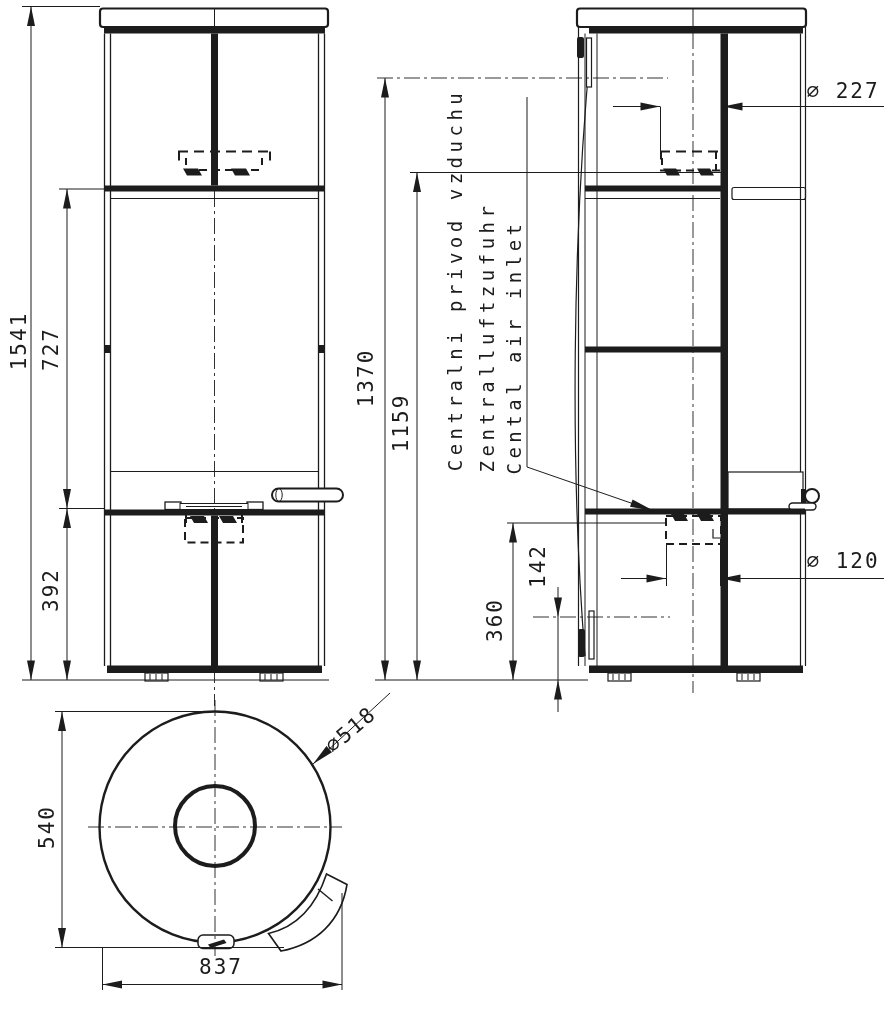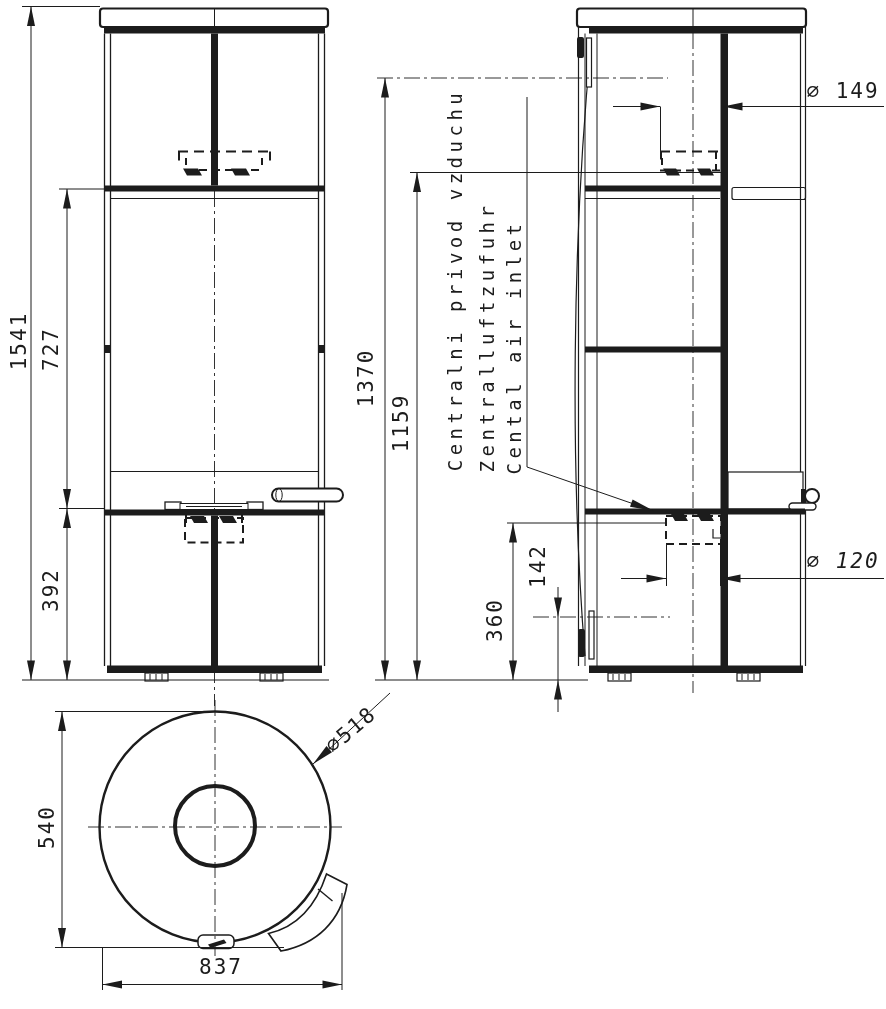--- a/index.html
+++ b/index.html
@@ -197,22 +197,22 @@
     <polygon points="654,511 630,506.7 632.6,499.5"></polygon>
     <polygon points="313,764 332,752.3 326.5,746"></polygon>
   </g>
 </svg>
 
 <div class="lbl v" style="left:19px;top:341px;">1541</div>
 <div class="lbl v" style="left:51px;top:349px;">727</div>
 <div class="lbl v" style="left:51px;top:590px;">392</div>
 <div class="lbl v" style="left:366px;top:378px;">1370</div>
 <div class="lbl v" style="left:401px;top:423px;">1159</div>
-<div class="lbl" style="left:843px;top:91px;">⌀ 149</div>
-<div class="lbl" style="left:843px;top:561px;font-style:italic;">⌀ 120</div>
+<div class="lbl" style="left:843px;top:91px;">⌀ 227</div>
+<div class="lbl" style="left:843px;top:561px;">⌀ 120</div>
 <div class="lbl v" style="left:495px;top:620px;">360</div>
 <div class="lbl v" style="left:538px;top:566px;">142</div>
 <div class="lbl v" style="left:47px;top:827px;">540</div>
 <div class="lbl" style="left:221px;top:967px;">837</div>
 <div class="lbl rot40" style="left:351px;top:730px;">⌀518</div>
 <div class="lbl v note" style="left:455px;top:280px;">Centralni privod vzduchu</div>
 <div class="lbl v note" style="left:487px;top:337px;">Zentralluftzufuhr</div>
 <div class="lbl v note" style="left:514px;top:347px;">Cental air inlet</div>
 
 </div>

